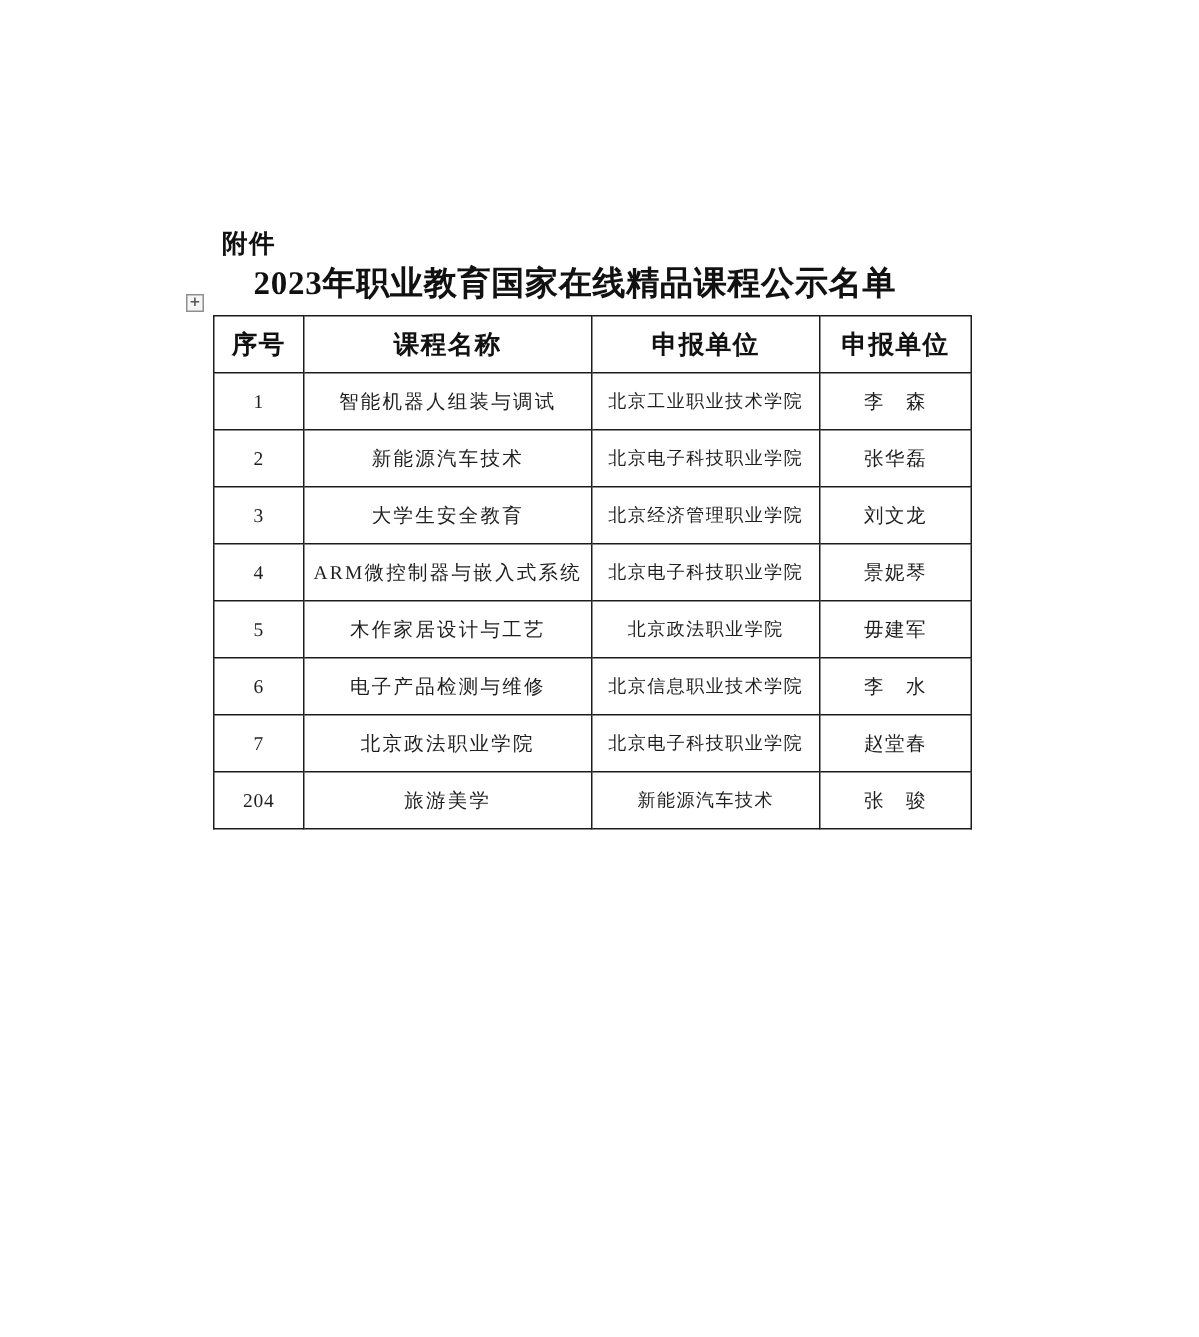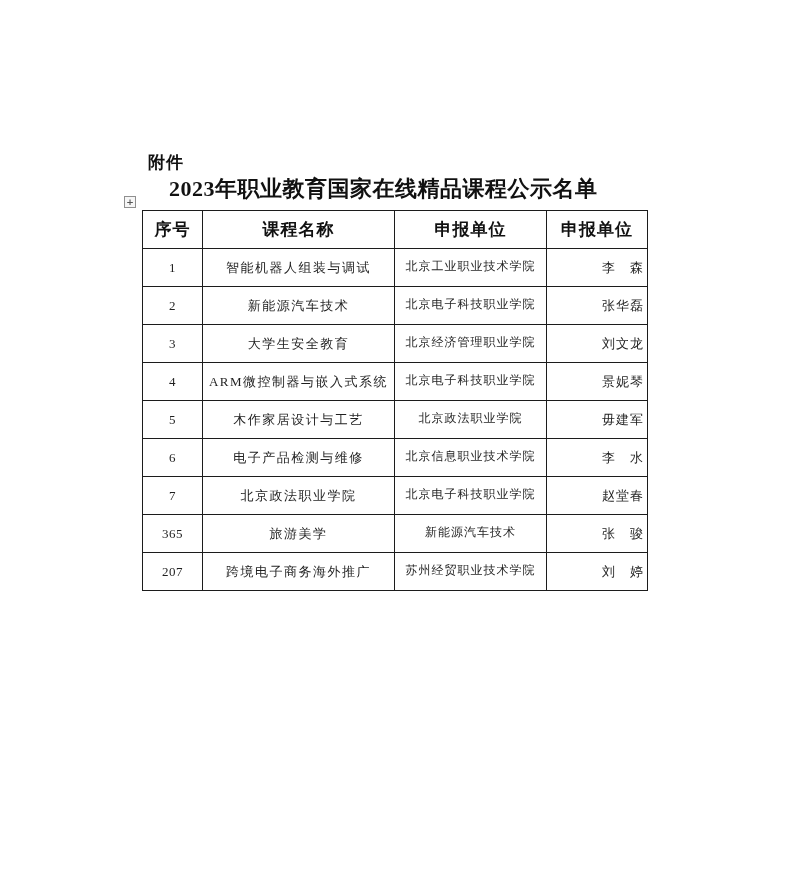--- a/index.html
+++ b/index.html
@@ -43,22 +43,22 @@
     height:38px;font-size:17px;font-weight:bold;letter-spacing:1px;color:#111;
   }
   .course-table td{
     height:38px;font-size:13px;letter-spacing:1.5px;line-height:1.35;color:#1f1f1f;
   }
   col.c-no{width:60px;}
   col.c-course{width:192px;}
   col.c-unit{width:152px;}
   col.c-leader{width:101px;}
   td.col-no{font-size:13px;letter-spacing:0.5px;}
-  td.col-unit{font-size:12px;letter-spacing:1px;font-family:Liberation Mono, monospace;}
-  td.col-leader{letter-spacing:1px;text-align:right;}
+  td.col-unit{font-size:12px;letter-spacing:1px;}
+  td.col-leader{letter-spacing:1px;}
 
   .page-number{
     position:absolute;left:142px;top:707px;width:505px;
     text-align:center;font-size:13px;letter-spacing:2px;color:#8f8f8f;
   }
 </style>
 </head>
 <body>
 
 <div class="page">
@@ -123,28 +123,22 @@
           <td class="col-unit">北京信息职业技术学院</td>
           <td class="col-leader">李　水</td>
         </tr>
         <tr>
           <td class="col-no">7</td>
           <td class="col-course">北京政法职业学院</td>
           <td class="col-unit">北京电子科技职业学院</td>
           <td class="col-leader">赵堂春</td>
         </tr>
         <tr>
-          <td class="col-no">365</td>
+          <td class="col-no">204</td>
           <td class="col-course">旅游美学</td>
           <td class="col-unit">新能源汽车技术</td>
           <td class="col-leader">张　骏</td>
-        </tr>
-        <tr>
-          <td class="col-no">207</td>
-          <td class="col-course">跨境电子商务海外推广</td>
-          <td class="col-unit">苏州经贸职业技术学院</td>
-          <td class="col-leader">刘　婷</td>
         </tr>
       </tbody>
   </table>
 
 
 </div>
 
 </body></html>

